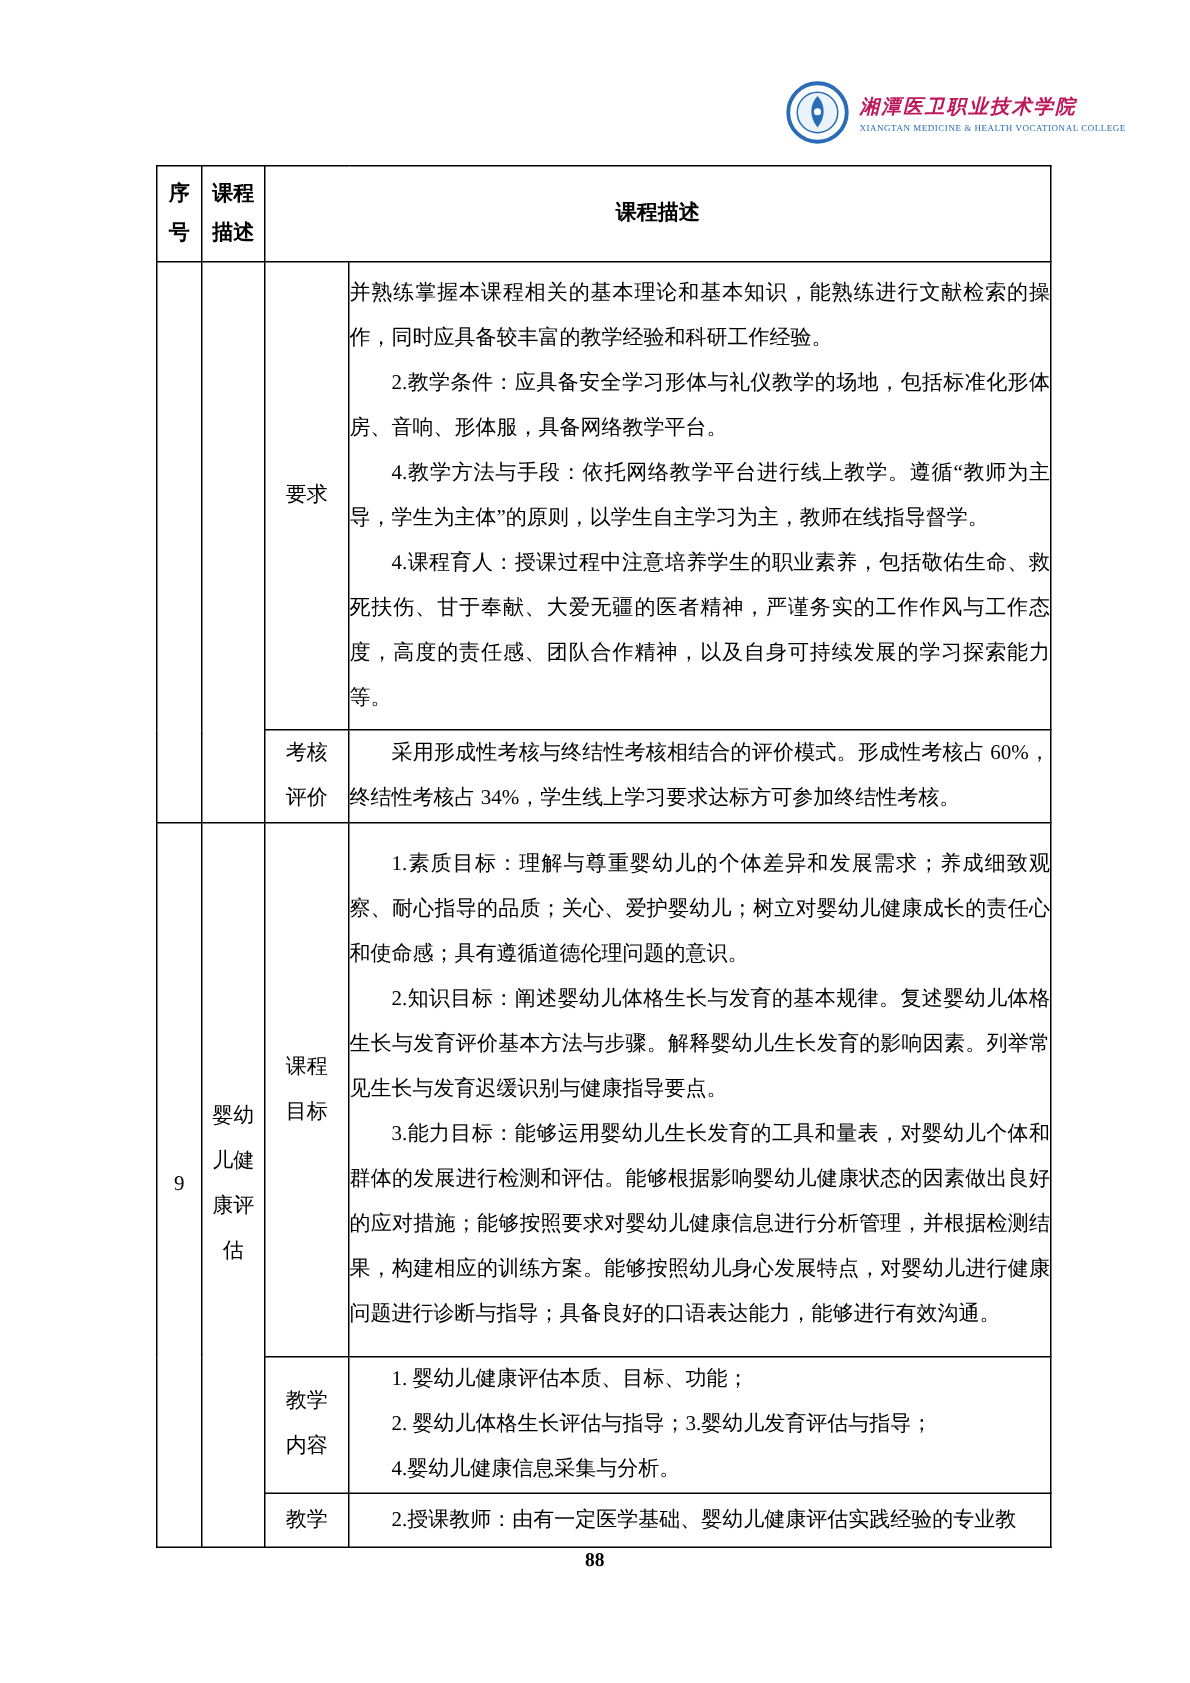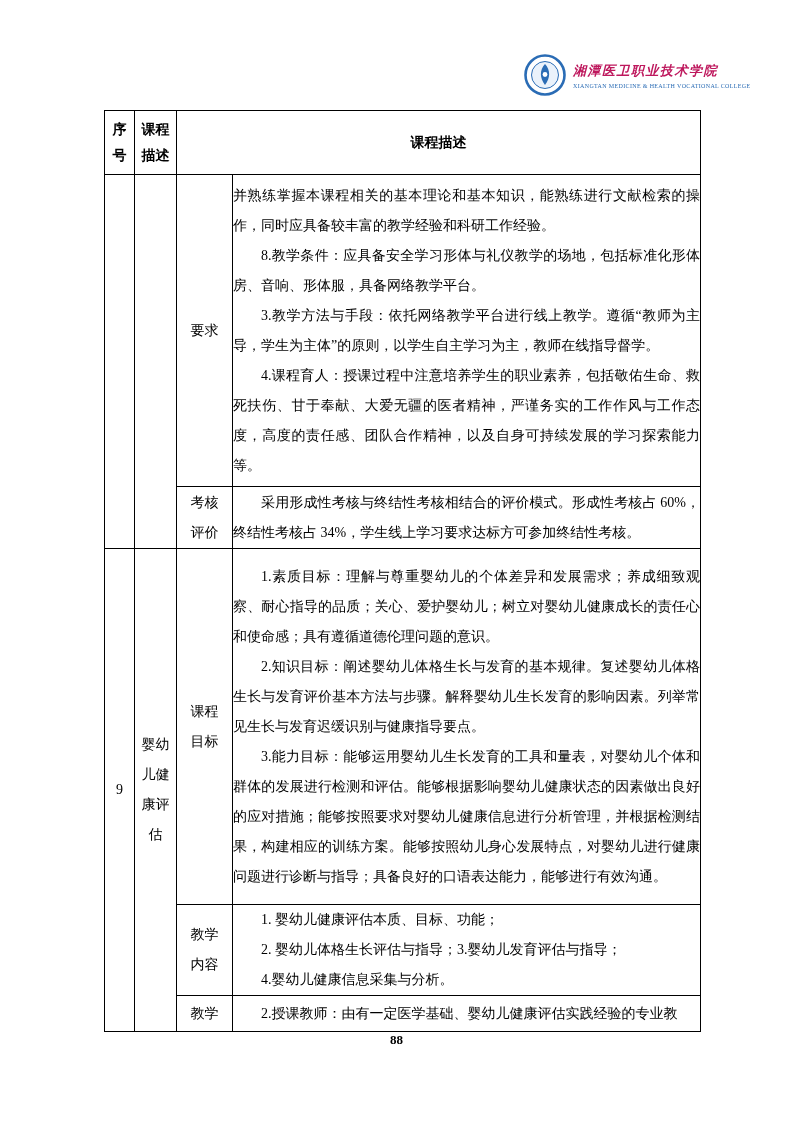--- a/index.html
+++ b/index.html
@@ -134,22 +134,22 @@
     </tr>
 
     <tr class="row-req">
       <td class="seq-cell" rowspan="2"></td>
       <td class="name-cell" rowspan="2"></td>
       <td class="label-cell label-top">
         <span class="vwrap w2">要求</span>
       </td>
       <td class="desc-cell">
         <p class="para">并熟练掌握本课程相关的基本理论和基本知识，能熟练进行文献检索的操作，同时应具备较丰富的教学经验和科研工作经验。</p>
-        <p class="para indent">8.教学条件：应具备安全学习形体与礼仪教学的场地，包括标准化形体房、音响、形体服，具备网络教学平台。</p>
-        <p class="para indent">3.教学方法与手段：依托网络教学平台进行线上教学。遵循“教师为主导，学生为主体”的原则，以学生自主学习为主，教师在线指导督学。</p>
+        <p class="para indent">2.教学条件：应具备安全学习形体与礼仪教学的场地，包括标准化形体房、音响、形体服，具备网络教学平台。</p>
+        <p class="para indent">4.教学方法与手段：依托网络教学平台进行线上教学。遵循“教师为主导，学生为主体”的原则，以学生自主学习为主，教师在线指导督学。</p>
         <p class="para indent">4.课程育人：授课过程中注意培养学生的职业素养，包括敬佑生命、救死扶伤、甘于奉献、大爱无疆的医者精神，严谨务实的工作作风与工作态度，高度的责任感、团队合作精神，以及自身可持续发展的学习探索能力等。</p>
       </td>
     </tr>
 
     <tr class="row-assess">
       <td class="label-cell">
         <span class="vwrap w2">考核评价</span>
       </td>
       <td class="desc-cell">
         <p class="para indent">采用形成性考核与终结性考核相结合的评价模式。形成性考核占 60%，终结性考核占 34%，学生线上学习要求达标方可参加终结性考核。</p>

